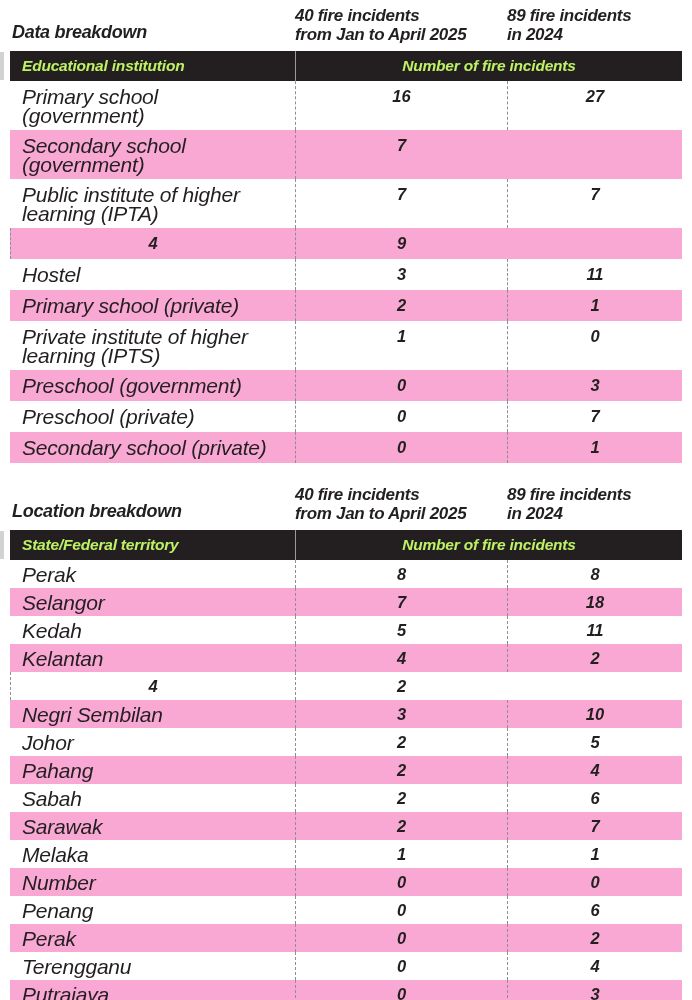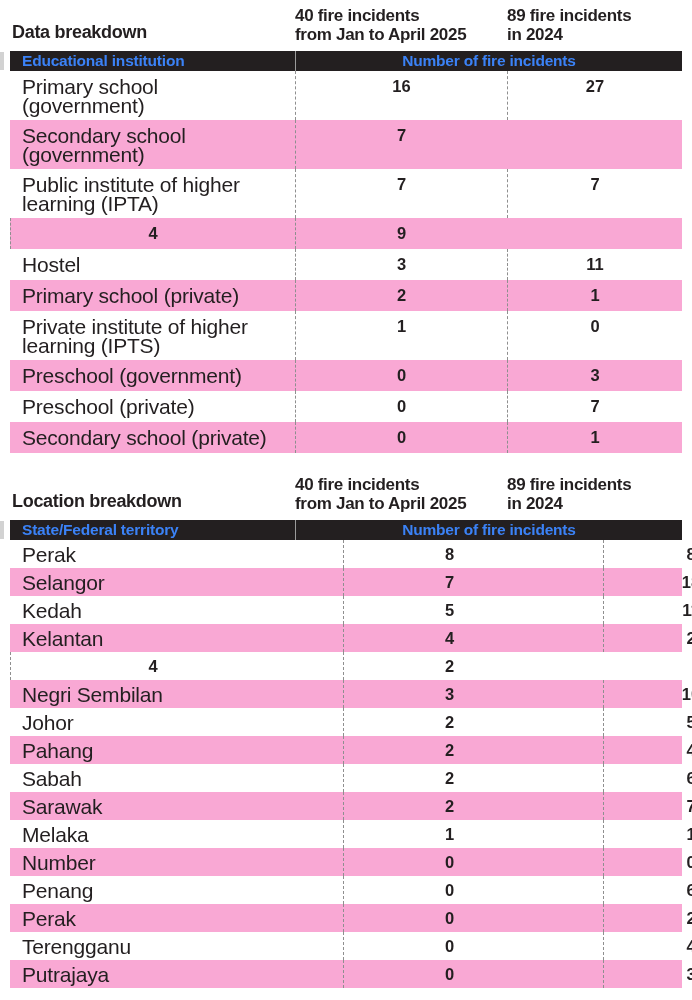--- a/index.html
+++ b/index.html
@@ -7,20 +7,21 @@
     width: 692px;
     background: #ffffff;
     font-family: "Liberation Sans", "DejaVu Sans", sans-serif;
     color: #231f20;
   }
   .sheet {
     width: 692px;
     height: 1000px;
     padding: 0 10px;
     overflow: hidden;
+    font-style: italic;
   }
 
   
   .table-head {
     display: grid;
     grid-template-columns: 285px 212px 175px;
     align-items: end;
     padding: 6px 0 7px 0;
   }
   .table-title {
@@ -36,22 +37,22 @@
     line-height: 19px;
     letter-spacing: -0.3px;
   }
 
   
   .bar {
     position: relative;
     display: grid;
     grid-template-columns: 285px 1fr;
     background: #231f20;
-    color: #3b82f6;
-    height: 20px;
+    color: #bef264;
+    height: 30px;
     align-items: center;
     font-weight: bold;
     font-size: 15.5px;
     letter-spacing: -0.2px;
   }
   .bar::before {
     content: "";
     position: absolute;
     left: -10px;
     top: 1px;
@@ -90,21 +91,21 @@
     white-space: pre-line;
   }
   .cell.num {
     justify-content: center;
     font-weight: bold;
     font-size: 16.5px;
     line-height: 19px;
     border-left: 1px dashed #8f8f8f;
   }
   .t1 .row { min-height: 31px; }
-  .t2 .row { min-height: 28px; gap: 48px; }
+  .t2 .row { min-height: 28px; }
   .t2 .cell { padding-top: 4.5px; padding-bottom: 4px; }
 
   .section-location { margin-top: 16px; }
 </style>
 </head>
 <body>
 
 <div class="sheet">
 
   <div class="section t1">

